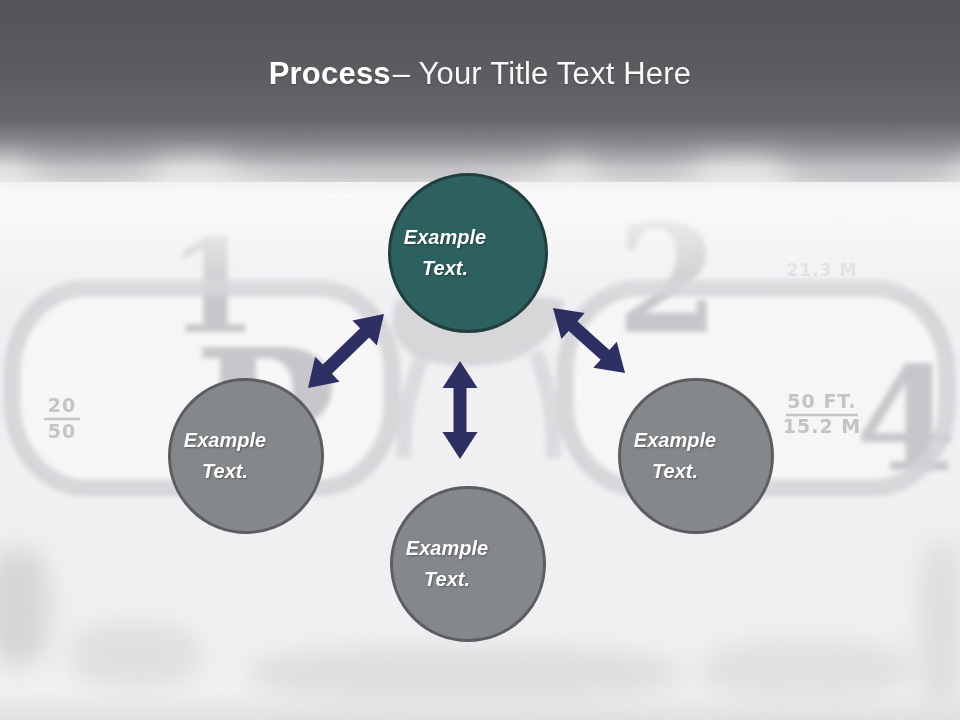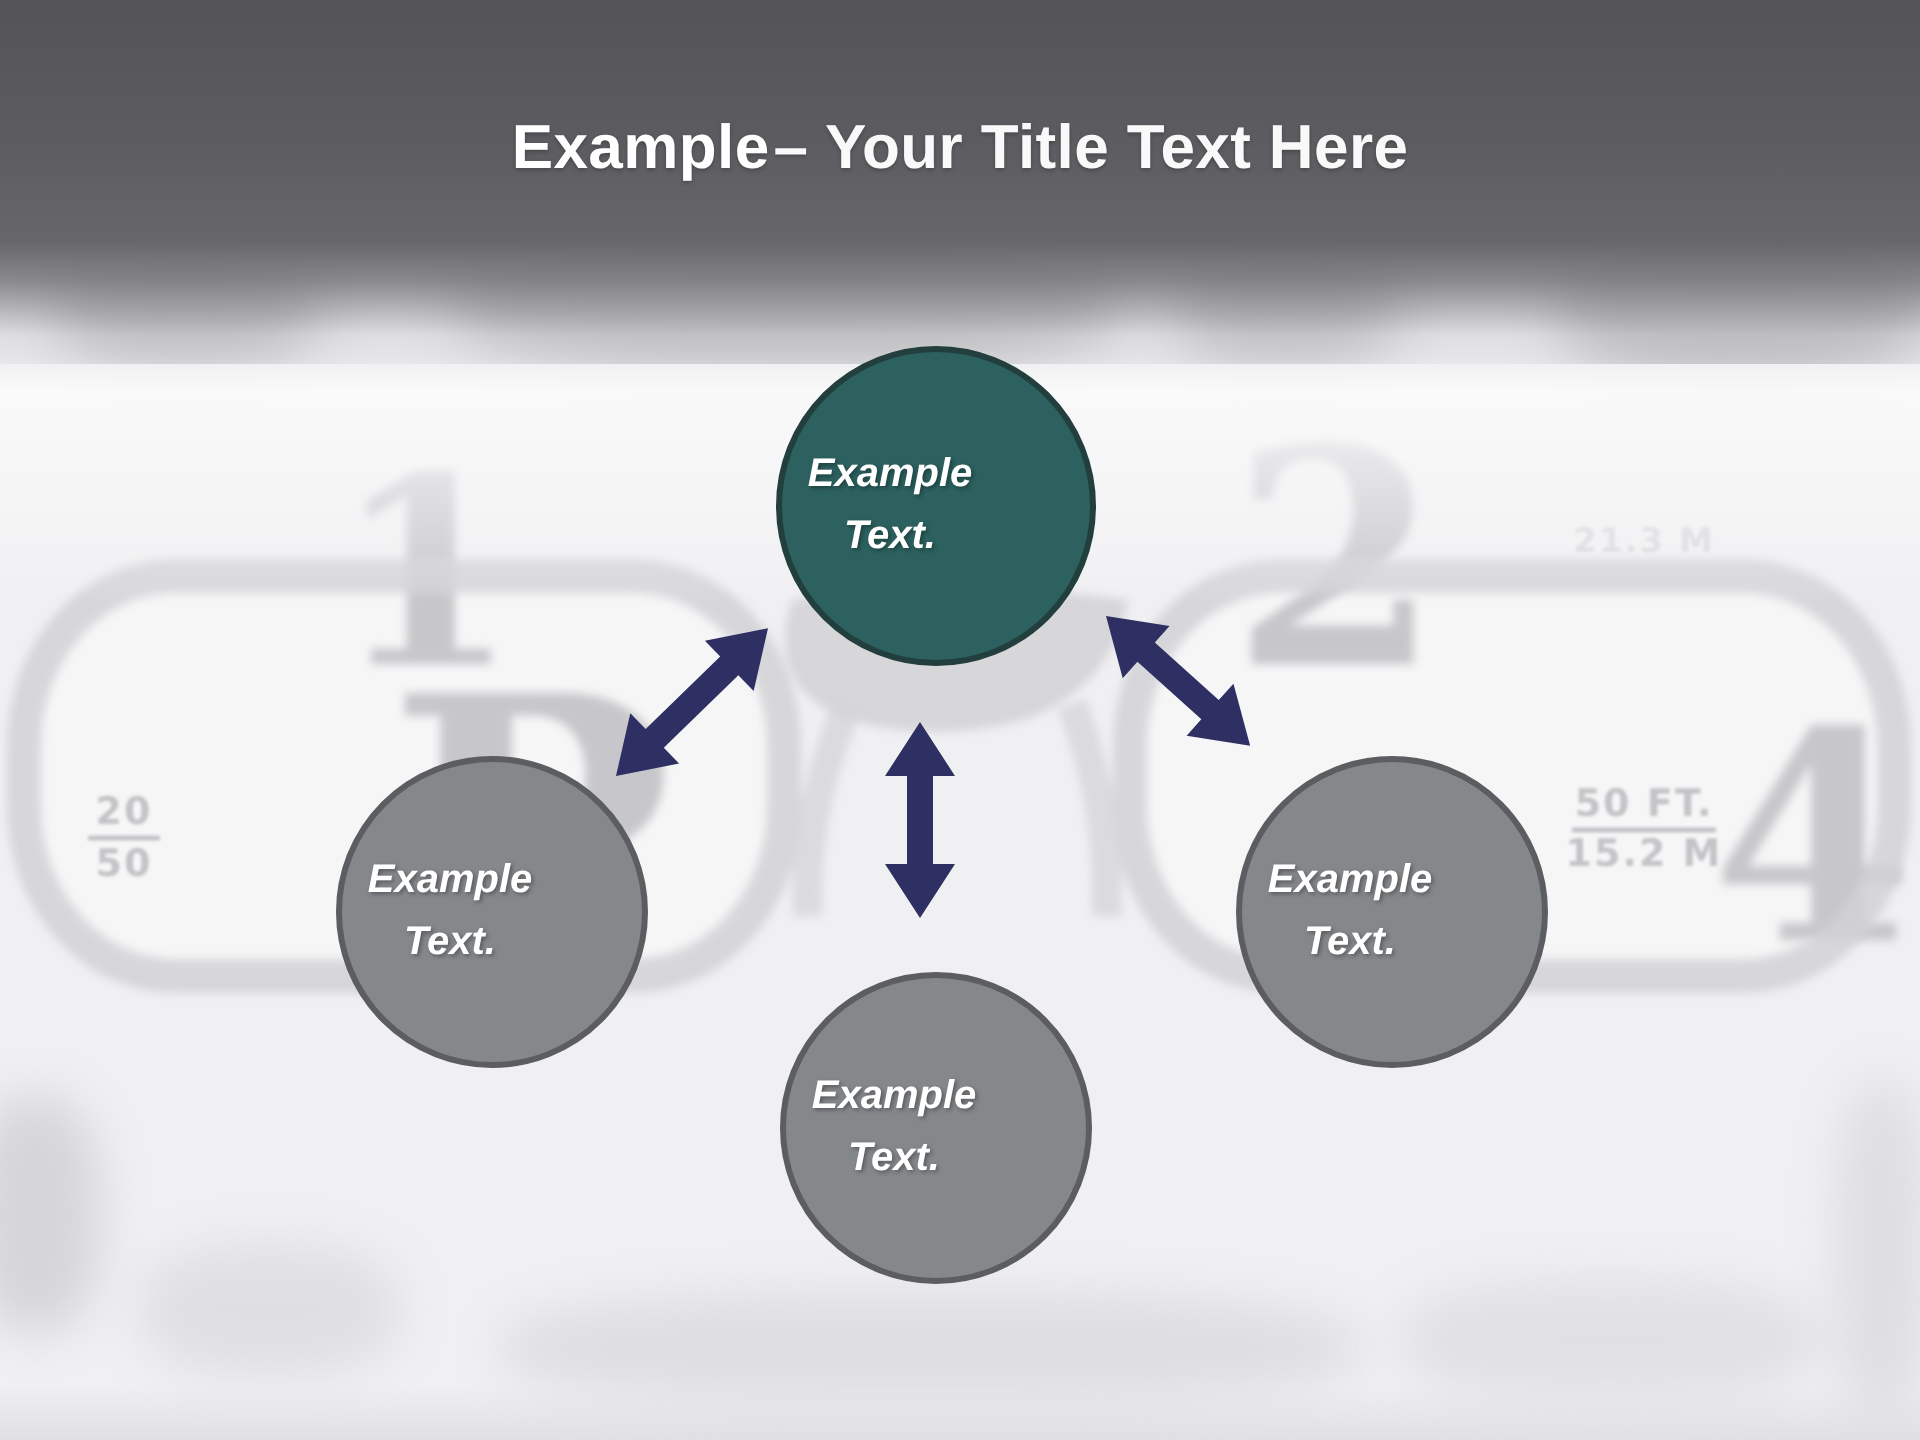--- a/index.html
+++ b/index.html
@@ -30,21 +30,21 @@
     position:absolute;left:0;top:0;width:960px;height:195px;
     background:linear-gradient(180deg,#545458 0%,#5c5c60 35%,#67676b 62%,
        rgba(120,120,124,.85) 72%,rgba(190,190,194,.35) 86%,rgba(240,240,242,0) 100%);
   }
   .title{
     position:absolute;left:0;top:56px;width:960px;text-align:center;
     color:#ffffff;font-size:31px;letter-spacing:.2px;
     text-shadow:0 1px 2px rgba(0,0,0,.25);
   }
   .title .t-bold{font-weight:700;}
-  .title .t-light{font-weight:700;margin-left:2px;opacity:.97;}
+  .title .t-light{font-weight:400;margin-left:2px;opacity:.97;}
   
   .node{
     position:absolute;border-radius:50%;
     display:flex;align-items:center;justify-content:flex-start;text-align:center;
     color:#fff;font-weight:700;font-style:italic;font-size:20px;line-height:1.55;
     text-shadow:1px 1px 2px rgba(0,0,0,.35);
   }
   .node .lbl{width:108px;}
   .node.teal{background:#2c615f;border:3px solid #223f3e;}
   .node.gray{background:#85888b;border:3px solid #5b5d60;}
@@ -115,21 +115,21 @@
   <div class="blob faint f1"></div>
   <div class="blob faint f2"></div>
   <div class="blob faint f3"></div>
   <div class="blob faint f4"></div>
   <div class="blob faint f5"></div>
   <div class="white-fade"></div>
   <div class="bottom-band"></div>
 
   <div class="header"></div>
   <div class="title">
-    <span class="t-bold">Example</span><span class="t-light">– Your Title Text Here</span>
+    <span class="t-bold">Process</span><span class="t-light">– Your Title Text Here</span>
   </div>
 
   <svg class="bg-svg" width="960" height="720" style="pointer-events:none;">
     <g fill="#2e2f63">
       <polygon points="0,0 27,-17.5 27,-6.5 79,-6.5 79,-17.5 106,0 79,17.5 79,6.5 27,6.5 27,17.5" transform="translate(308,388) rotate(-44.2)"></polygon>
       <polygon points="0,0 27,-17.5 27,-6.5 71,-6.5 71,-17.5 98,0 71,17.5 71,6.5 27,6.5 27,17.5" transform="translate(460,459) rotate(-90)"></polygon>
       <polygon points="0,0 27,-17.5 27,-6.5 70,-6.5 70,-17.5 97,0 70,17.5 70,6.5 27,6.5 27,17.5" transform="translate(553,308) rotate(42)"></polygon>
     </g>
   </svg>
 

